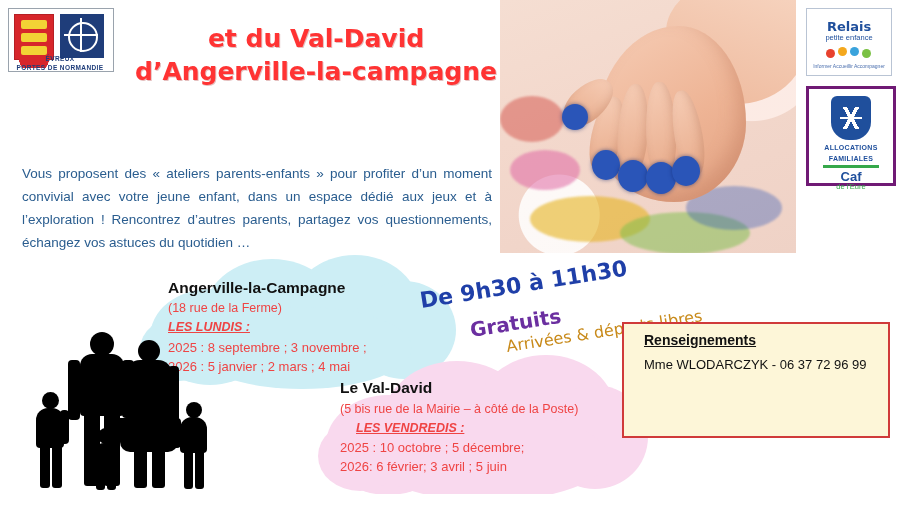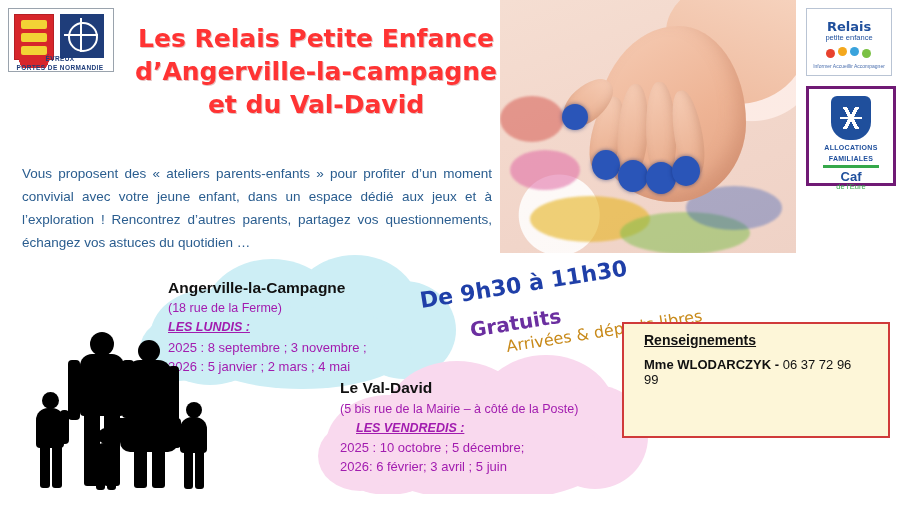--- a/index.html
+++ b/index.html
@@ -250,21 +250,21 @@
     border-radius: 50%;
   }
   .cloud-blue { background: #cdeef5; }
   .cloud-pink { background: #f9d9ee; }
 
   .cloud-blue-group { position: absolute; left: 140px; top: 255px; width: 320px; height: 135px; }
   .cloud-pink-group { position: absolute; left: 318px; top: 355px; width: 330px; height: 150px; }
 
   .block-text {
     position: absolute;
-    color: #a21caf;
+    color: #ef4444;
     font-size: 13px;
     line-height: 19px;
     white-space: nowrap;
   }
   .blk-head {
     font-size: 15.5px;
     font-weight: bold;
     color: #111;
   }
   .blk-sub { font-size: 12.5px; }
@@ -320,21 +320,21 @@
     font-weight: bold;
     text-decoration: underline;
     color: #111;
     margin-bottom: 9px;
   }
   .contact .ct-line {
     font-size: 13px;
     color: #111;
     margin-bottom: 13px;
   }
-  .contact .ct-line b { font-weight: bold; }
+  .contact .ct-line b { font-weight: normal; }
 
   
   .family { position: absolute; left: 18px; top: 330px; width: 210px; height: 165px; }
   .sil { position: absolute; background: #000000; }
   .sil.head { border-radius: 50%; }
   .sil.body { border-radius: 12px 12px 4px 4px; }
   .sil.leg { border-radius: 0 0 3px 3px; }
   .sil.arm { border-radius: 4px; }
 
   .ground {
@@ -359,23 +359,22 @@
     <span class="cross-h"></span>
     <span class="cross-v"></span>
   </div>
   <div class="logo-txt">
     <div>ÉVREUX</div>
     <div>PORTES DE NORMANDIE</div>
   </div>
 </div>
 
 <div class="title">
-  <div>Les Relais Petite Enfance</div>
+  <div>et du Val-David</div>
   <div>d’Angerville-la-campagne</div>
-  <div>et du Val-David</div>
 </div>
 
 <div class="photo">
   <div class="bg"></div>
   <span class="paint" style="left:10px;top:150px;width:70px;height:40px;background:#e06aa5;opacity:.55;"></span>
   <span class="paint" style="left:30px;top:196px;width:120px;height:46px;background:#e6b422;opacity:.6;"></span>
   <span class="paint" style="left:120px;top:212px;width:130px;height:42px;background:#7bbf4a;opacity:.5;"></span>
   <span class="paint" style="left:0px;top:96px;width:64px;height:46px;background:#d0443c;opacity:.45;"></span>
   <span class="paint" style="left:186px;top:186px;width:96px;height:44px;background:#2a55b8;opacity:.35;"></span>
   <div class="arm"></div>

